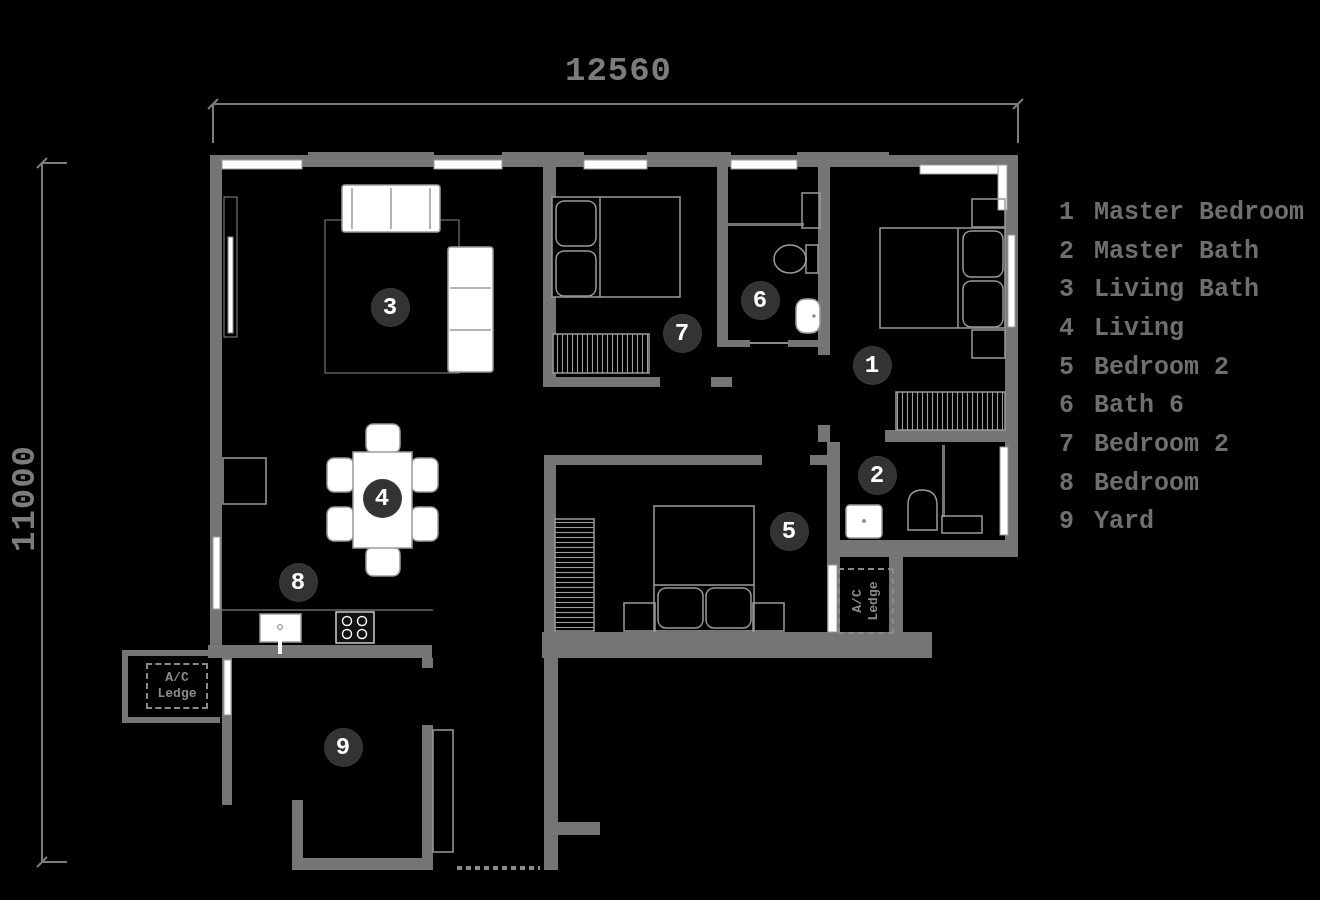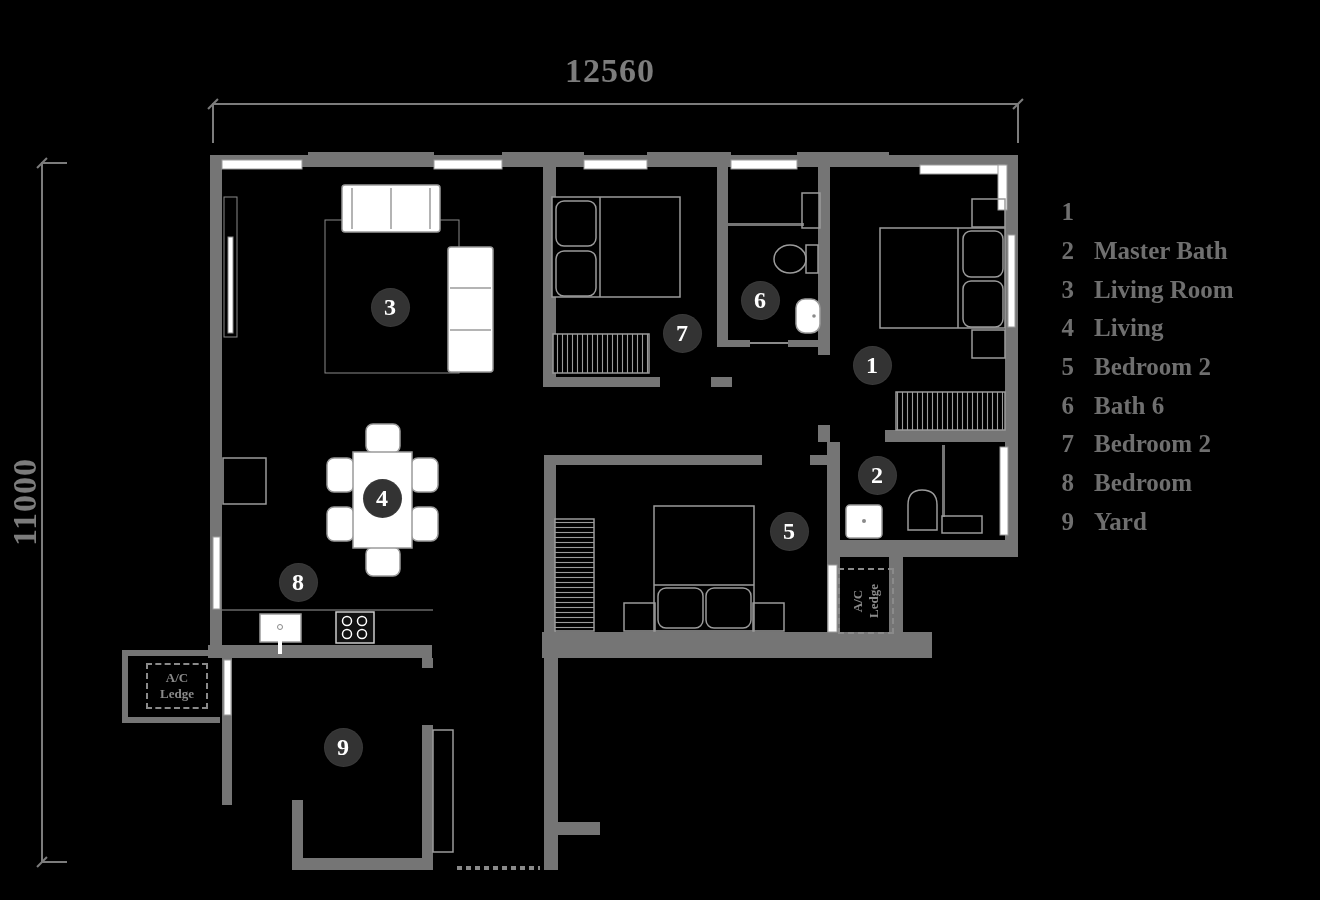--- a/index.html
+++ b/index.html
@@ -1,17 +1,17 @@
 <!DOCTYPE html>
 <html><head>
 <meta charset="utf-8">
 <style>
   html,body{margin:0;padding:0;background:#000;}
   #stage{position:relative;width:1320px;height:900px;background:#000000;overflow:hidden;
-         font-family:Liberation Serif, serif;}
+         font-family:Liberation Mono, monospace;}
   #plan-svg{position:absolute;left:0;top:0;}
 
   
   .dim-line{position:absolute;background:#7c7c7c;}
   .dim-tick{position:absolute;width:14px;height:2px;background:#7c7c7c;}
   .dim-label{position:absolute;color:#7c7c7c;font-size:34px;font-weight:bold;letter-spacing:1px;}
   .dim-label.vert{transform:rotate(-90deg);transform-origin:center center;}
 
   
   #legend{position:absolute;left:1050px;top:193px;color:#6f6f6f;}
@@ -231,28 +231,29 @@
   <div id="ac-left" class="ac-box">
     <div class="ac-text">A/C Ledge</div>
   </div>
   <div id="ac-right" class="ac-box">
     <div class="ac-text">A/C Ledge</div>
   </div>
 
   <div id="legend">
       <div class="legend-row">
         <span class="legend-num">1</span>
+        <span class="legend-label">Master Bedroom</span>
       </div>
       <div class="legend-row">
         <span class="legend-num">2</span>
         <span class="legend-label">Master Bath</span>
       </div>
       <div class="legend-row">
         <span class="legend-num">3</span>
-        <span class="legend-label">Living Room</span>
+        <span class="legend-label">Living Bath</span>
       </div>
       <div class="legend-row">
         <span class="legend-num">4</span>
         <span class="legend-label">Living</span>
       </div>
       <div class="legend-row">
         <span class="legend-num">5</span>
         <span class="legend-label">Bedroom 2</span>
       </div>
       <div class="legend-row">

